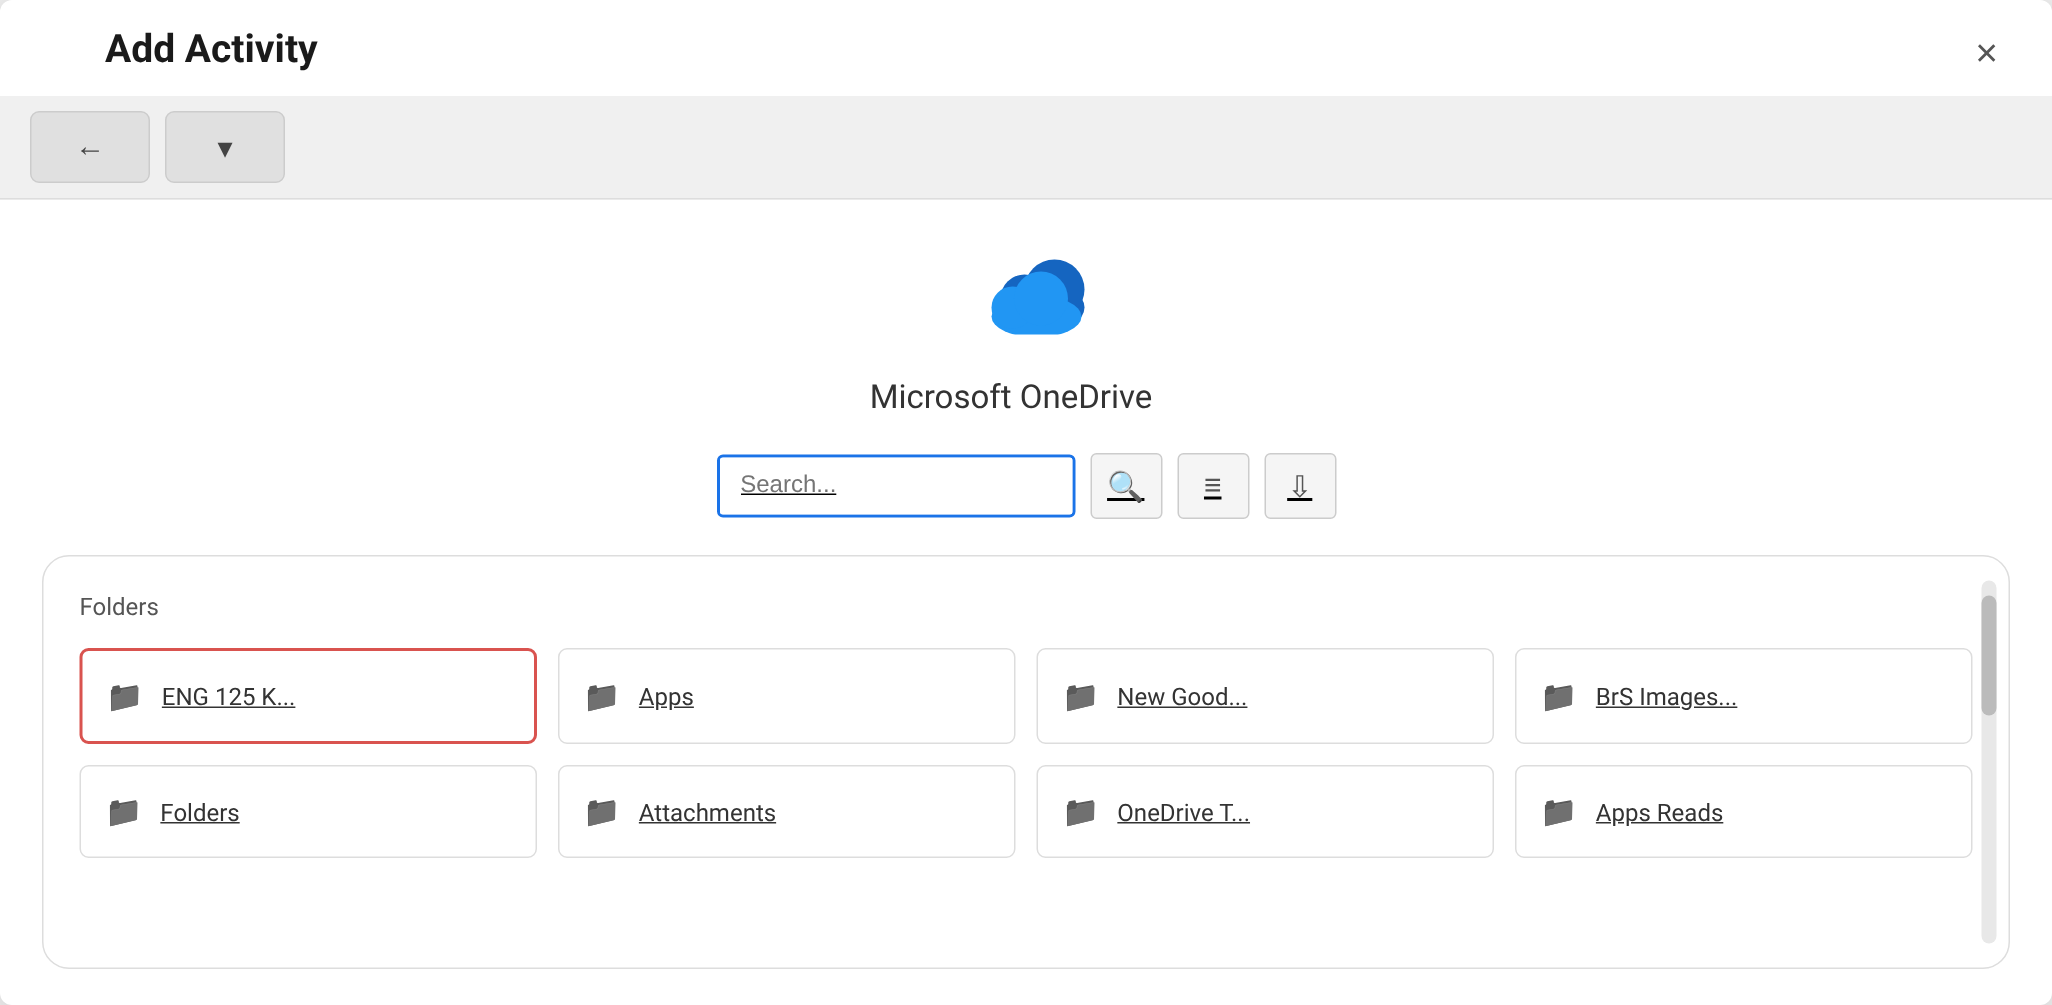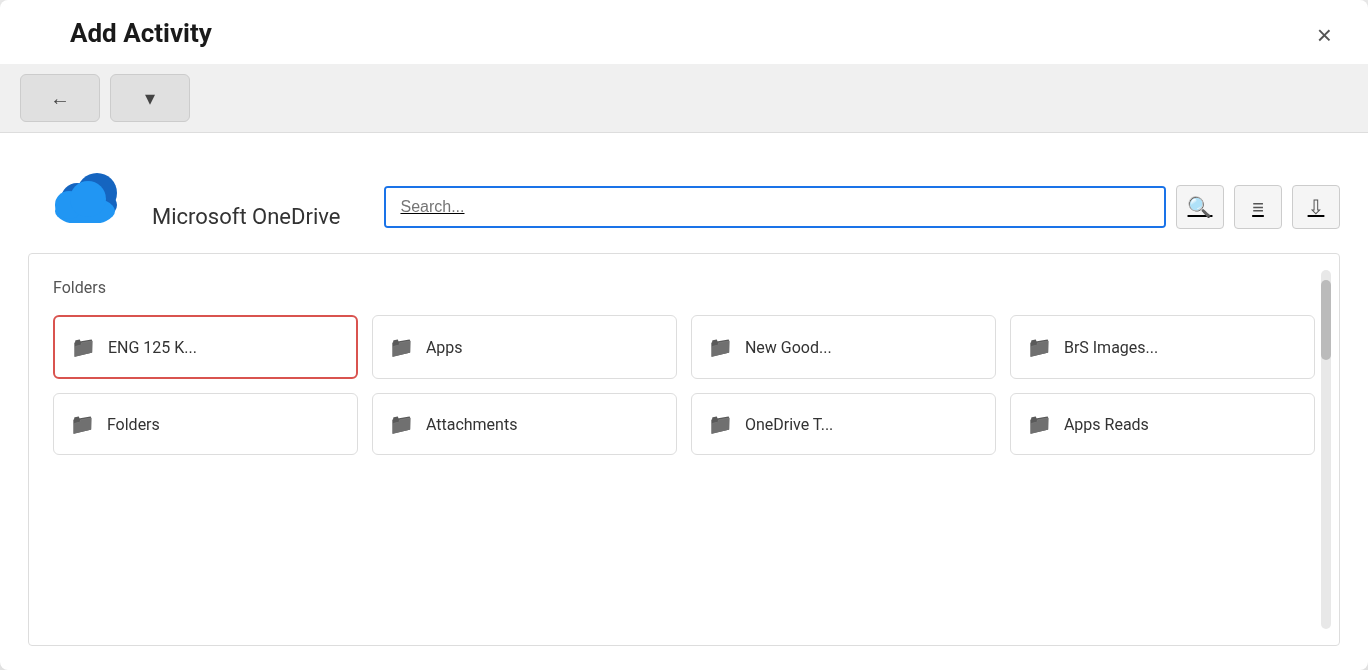--- a/index.html
+++ b/index.html
@@ -66,23 +66,24 @@
       justify-content: center;
     }
     .content-area {
       display: flex;
       flex-direction: column;
       padding: 24px 28px;
       flex: 1;
     }
     .provider-row {
       display: flex;
-      align-items: flex-end;
+      align-items: center;
       gap: 24px;
       margin-bottom: 24px;
+      flex-direction: column;
     }
     .provider-logo {
       width: 100px;
       height: 72px;
       display: flex;
       align-items: center;
       justify-content: center;
     }
     .provider-name {
       font-size: 22px;
@@ -123,21 +124,21 @@
       height: 44px;
       display: flex;
       align-items: center;
       justify-content: center;
       cursor: pointer;
       font-size: 20px;
       color: #555;
     }
     .file-browser {
       border: 1px solid #ddd;
-      border-radius: 4px;
+      border-radius: 18px;
       padding: 24px;
       flex: 1;
       position: relative;
     }
     .scrollbar-track {
       position: absolute;
       right: 8px;
       top: 16px;
       bottom: 16px;
       width: 10px;
@@ -178,20 +179,21 @@
     .folder-item.selected {
       border: 2px solid #d9534f;
     }
     .folder-icon {
       font-size: 20px;
       color: #555;
     }
     .folder-name {
       font-size: 16px;
       color: #333;
+      text-decoration: underline;
     }
   </style>
 </head>
 <body>
 
 <div class="modal">
 
   <div class="modal-header">
     <span class="modal-title">Add Activity</span>
     <button class="close-btn">×</button>

